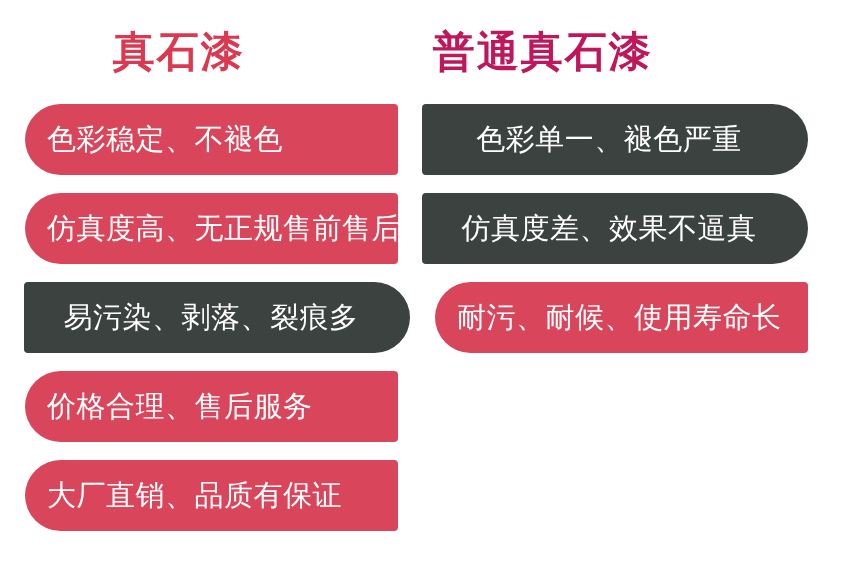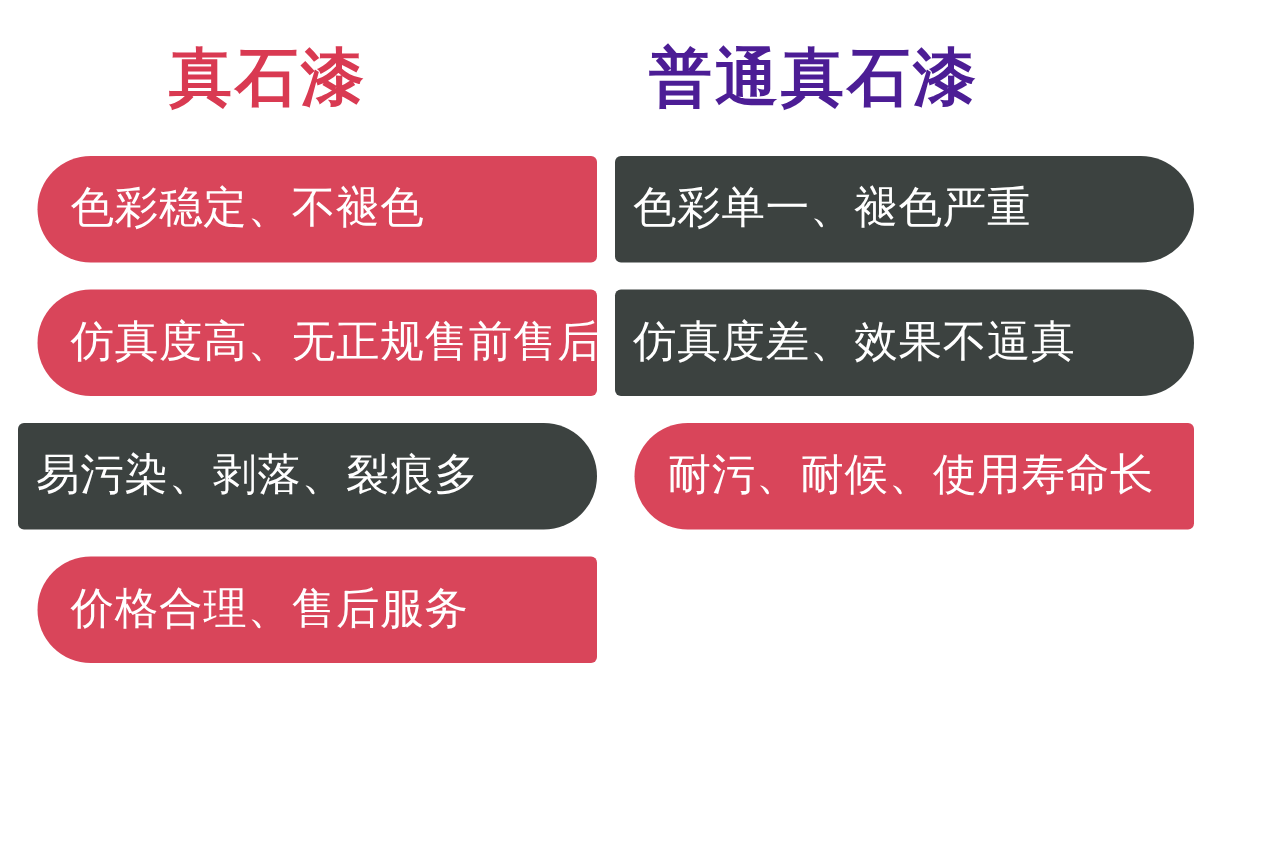--- a/index.html
+++ b/index.html
@@ -49,21 +49,21 @@
     font-size: 42px;
     font-weight: bold;
     letter-spacing: 2px;
     line-height: 1;
     white-space: nowrap;
   }
   .header-title.good {
     color: #D93A52;
   }
   .header-title.bad {
-    color: #4c1d95;
+    color: #be185d;
   }
 
   
   .rows-wrap {
     position: absolute;
     top: 104px;
     left: 0;
     width: 682px;
     height: 469px;
   }
@@ -94,26 +94,27 @@
     margin-left: 25px;
     width: 373px;
     background: #D9455A;
     border-radius: 36px 4px 4px 36px;
     padding-left: 22px;
     padding-right: 10px;
     justify-content: flex-start;
   }
   
   .pill.bad {
-    margin-left: 12px;
+    margin-left: 24px;
     width: 386px;
     background: #3C4240;
     border-radius: 4px 36px 36px 4px;
     padding-left: 12px;
     padding-right: 24px;
+    justify-content: center;
   }
 </style>
 </head>
 <body>
 
 <div id="comparison-root">
 
   <div class="header-row">
     <div class="header-cell left">
       <span class="header-title good">真石漆</span>
@@ -152,16 +153,19 @@
       </div>
     </div>
 
     <div class="cmp-row">
       <div class="pill good">
         <span class="pill-text">价格合理、售后服务</span>
       </div>
     </div>
 
     <div class="cmp-row">
+      <div class="pill good">
+        <span class="pill-text">大厂直销、品质有保证</span>
+      </div>
     </div>
 
   </div>
 </div>
 
 </body></html>

